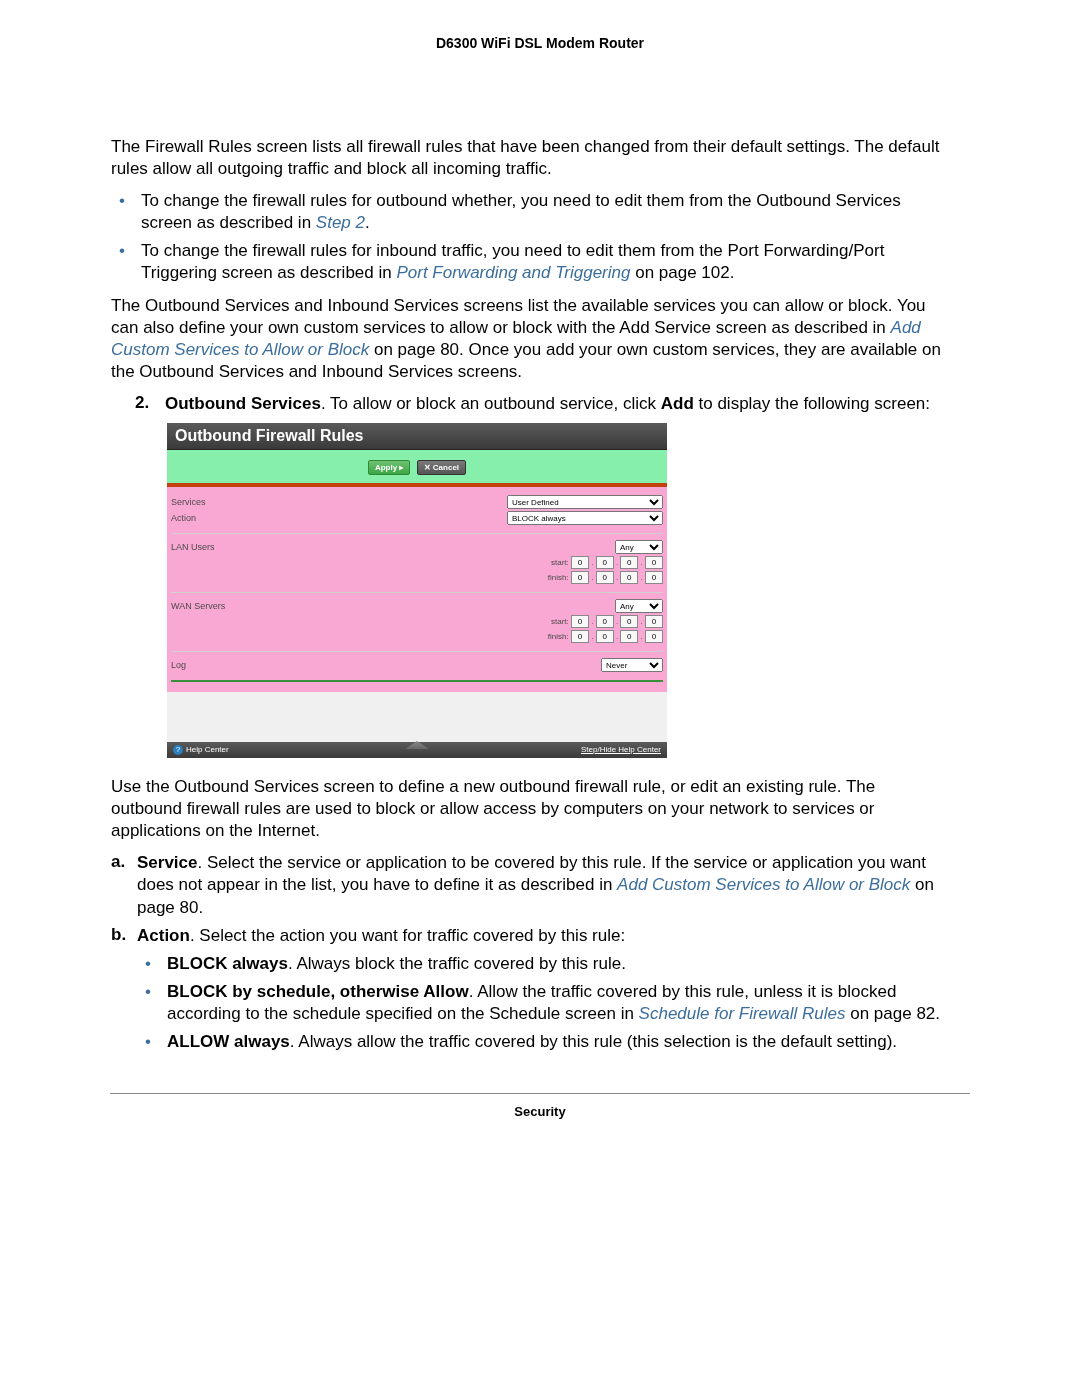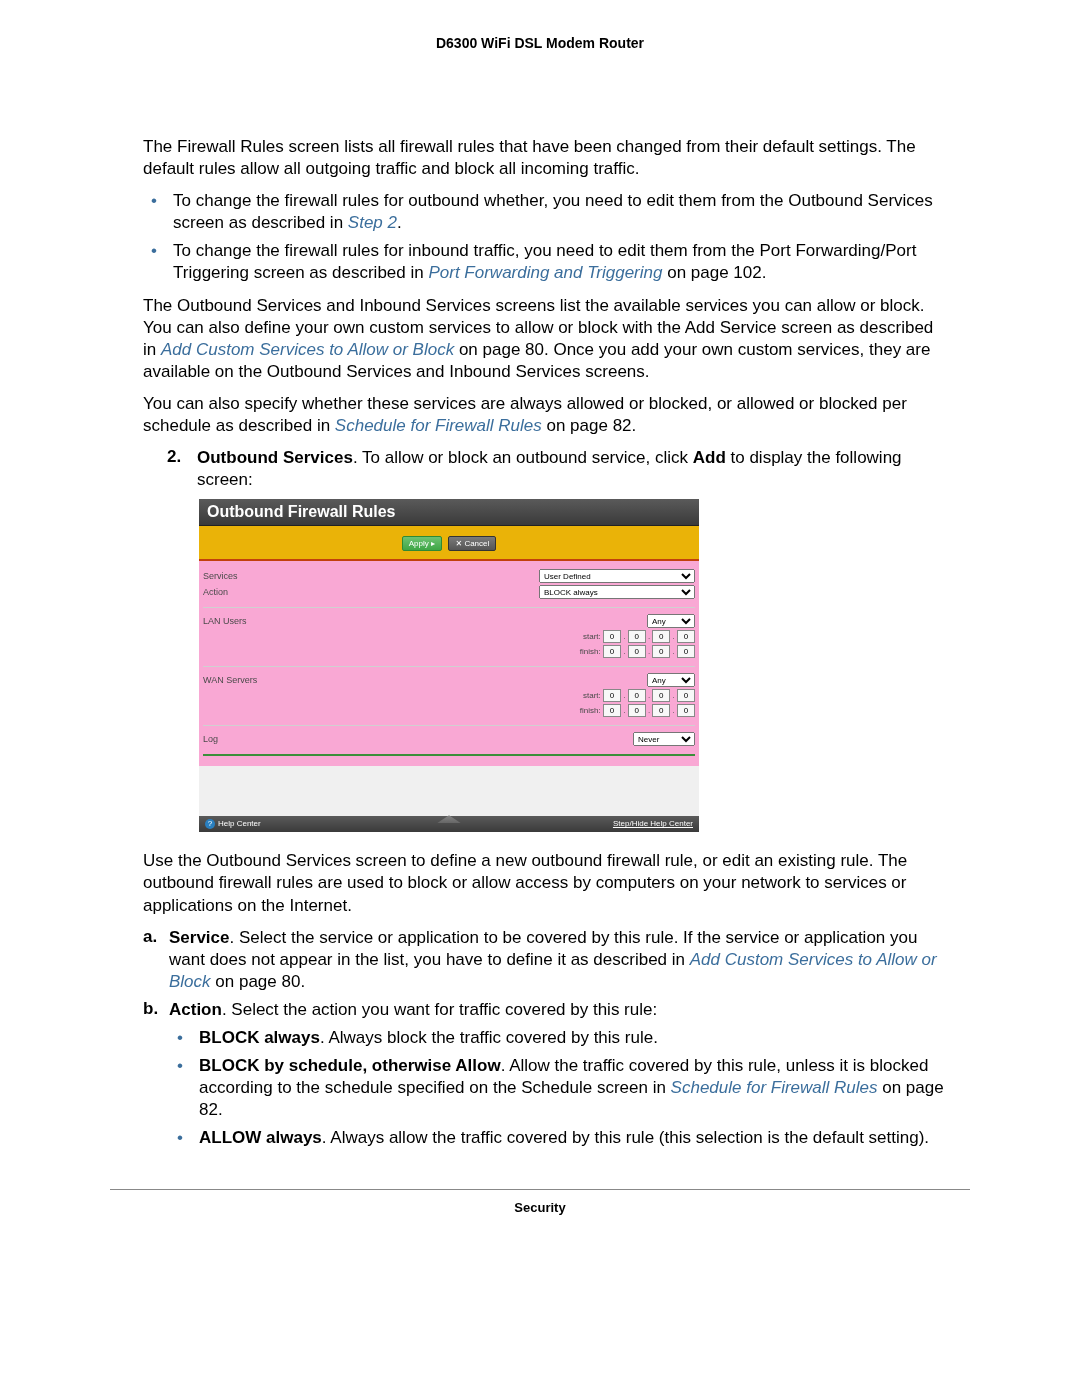--- a/index.html
+++ b/index.html
@@ -16,21 +16,20 @@
     box-sizing: border-box;
   }
   .doc-title {
     text-align: center;
     font-size: 14px;
     font-weight: bold;
     margin-bottom: 85px;
   }
   .content {
     padding: 0 135px 0 111px;
-    margin-left: 32px;
   }
   .content.narrow-left {
     padding-left: 135px;
   }
   .para {
     font-size: 17px;
     line-height: 1.3;
     margin-bottom: 10px;
   }
   .numbered-row {
@@ -88,24 +87,25 @@
   }
   .router-shot .bar {
     background: linear-gradient(#5a5a5a,#3a3a3a);
     color: #fff;
     font-weight: bold;
     padding: 4px 8px;
     border-bottom: 1px solid #222;
     font-size: 16px;
   }
   .router-shot .buttons-row {
-    background: #eab308;
+    background: #86efac;
     text-align: center;
     padding: 10px 0 8px 0;
-    border-bottom: 2px solid #c2410c;
+    border-bottom: 4px solid #c2410c;
+    font-weight: bold;
   }
   .router-shot .btn-apply {
     display:inline-block;
     background: linear-gradient(#6dc272,#3fa646);
     border:1px solid #2f8a34;
     border-radius:2px;
     color:#fff;
     font-size:8px;
     padding:2px 6px;
     margin-right:4px;
@@ -181,23 +181,20 @@
       </li>
       <li>
         <span>To change the firewall rules for inbound traffic, you need to edit them from the Port Forwarding/Port Triggering screen as described in </span><span class="link">Port Forwarding and Triggering</span><span> on page 102.</span>
       </li>
     </ul>
 
     <div class="para">
       <span>The Outbound Services and Inbound Services screens list the available services you can allow or block. You can also define your own custom services to allow or block with the Add Service screen as described in </span><span class="link">Add Custom Services to Allow or Block</span><span> on page 80. Once you add your own custom services, they are available on the Outbound Services and Inbound Services screens.</span>
     </div>
 
-    <div class="para">
-      <span>You can also specify whether these services are always allowed or blocked, or allowed or blocked per schedule as described in </span><span class="link">Schedule for Firewall Rules</span><span> on page 82.</span>
-    </div>
   </div>
 
   <div class="content narrow-left">
     <div class="numbered-row">
       <div class="num">2.</div>
       <div class="num-body">
         <span class="bold">Outbound Services</span><span>. To allow or block an outbound service, click </span><span class="bold">Add</span><span> to display the following screen:</span>
       </div>
     </div>
 

